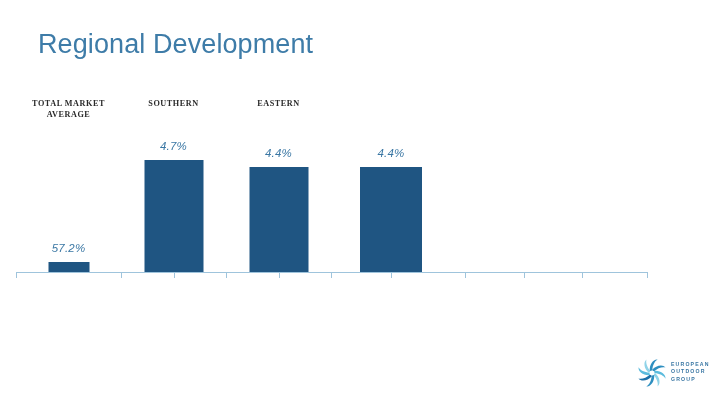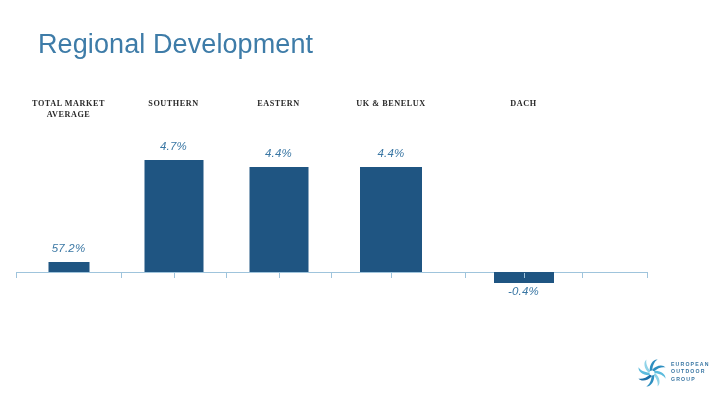--- a/index.html
+++ b/index.html
@@ -122,30 +122,24 @@
       <div class="val" style="top:45px;">4.7%</div>
     </div>
 
     <div class="cat" style="left:218px;width:105px;text-decoration:underline;">
       <div class="cat-label">EASTERN</div>
       <div class="bar pos" style="width:59px;height:105px;"></div>
       <div class="val" style="top:52px;">4.4%</div>
     </div>
 
     <div class="cat" style="left:323px;width:120px;">
-      <div class="cat-label">UK &amp; BENELUX</div>
       <div class="bar pos" style="width:62px;height:105px;"></div>
       <div class="val" style="top:52px;">4.4%</div>
     </div>
 
-    <div class="cat" style="left:457px;width:117px;">
-      <div class="cat-label">DACH</div>
-      <div class="bar neg" style="width:60px;height:11px;"></div>
-      <div class="val" style="top:190px;">-0.4%</div>
-    </div>
 
 
     <div class="tick" style="left:8px;"></div>
     <div class="tick" style="left:113px;"></div>
     <div class="tick" style="left:166px;"></div>
     <div class="tick" style="left:218px;"></div>
     <div class="tick" style="left:271px;"></div>
     <div class="tick" style="left:323px;"></div>
     <div class="tick" style="left:383px;"></div>
     <div class="tick" style="left:457px;"></div>

